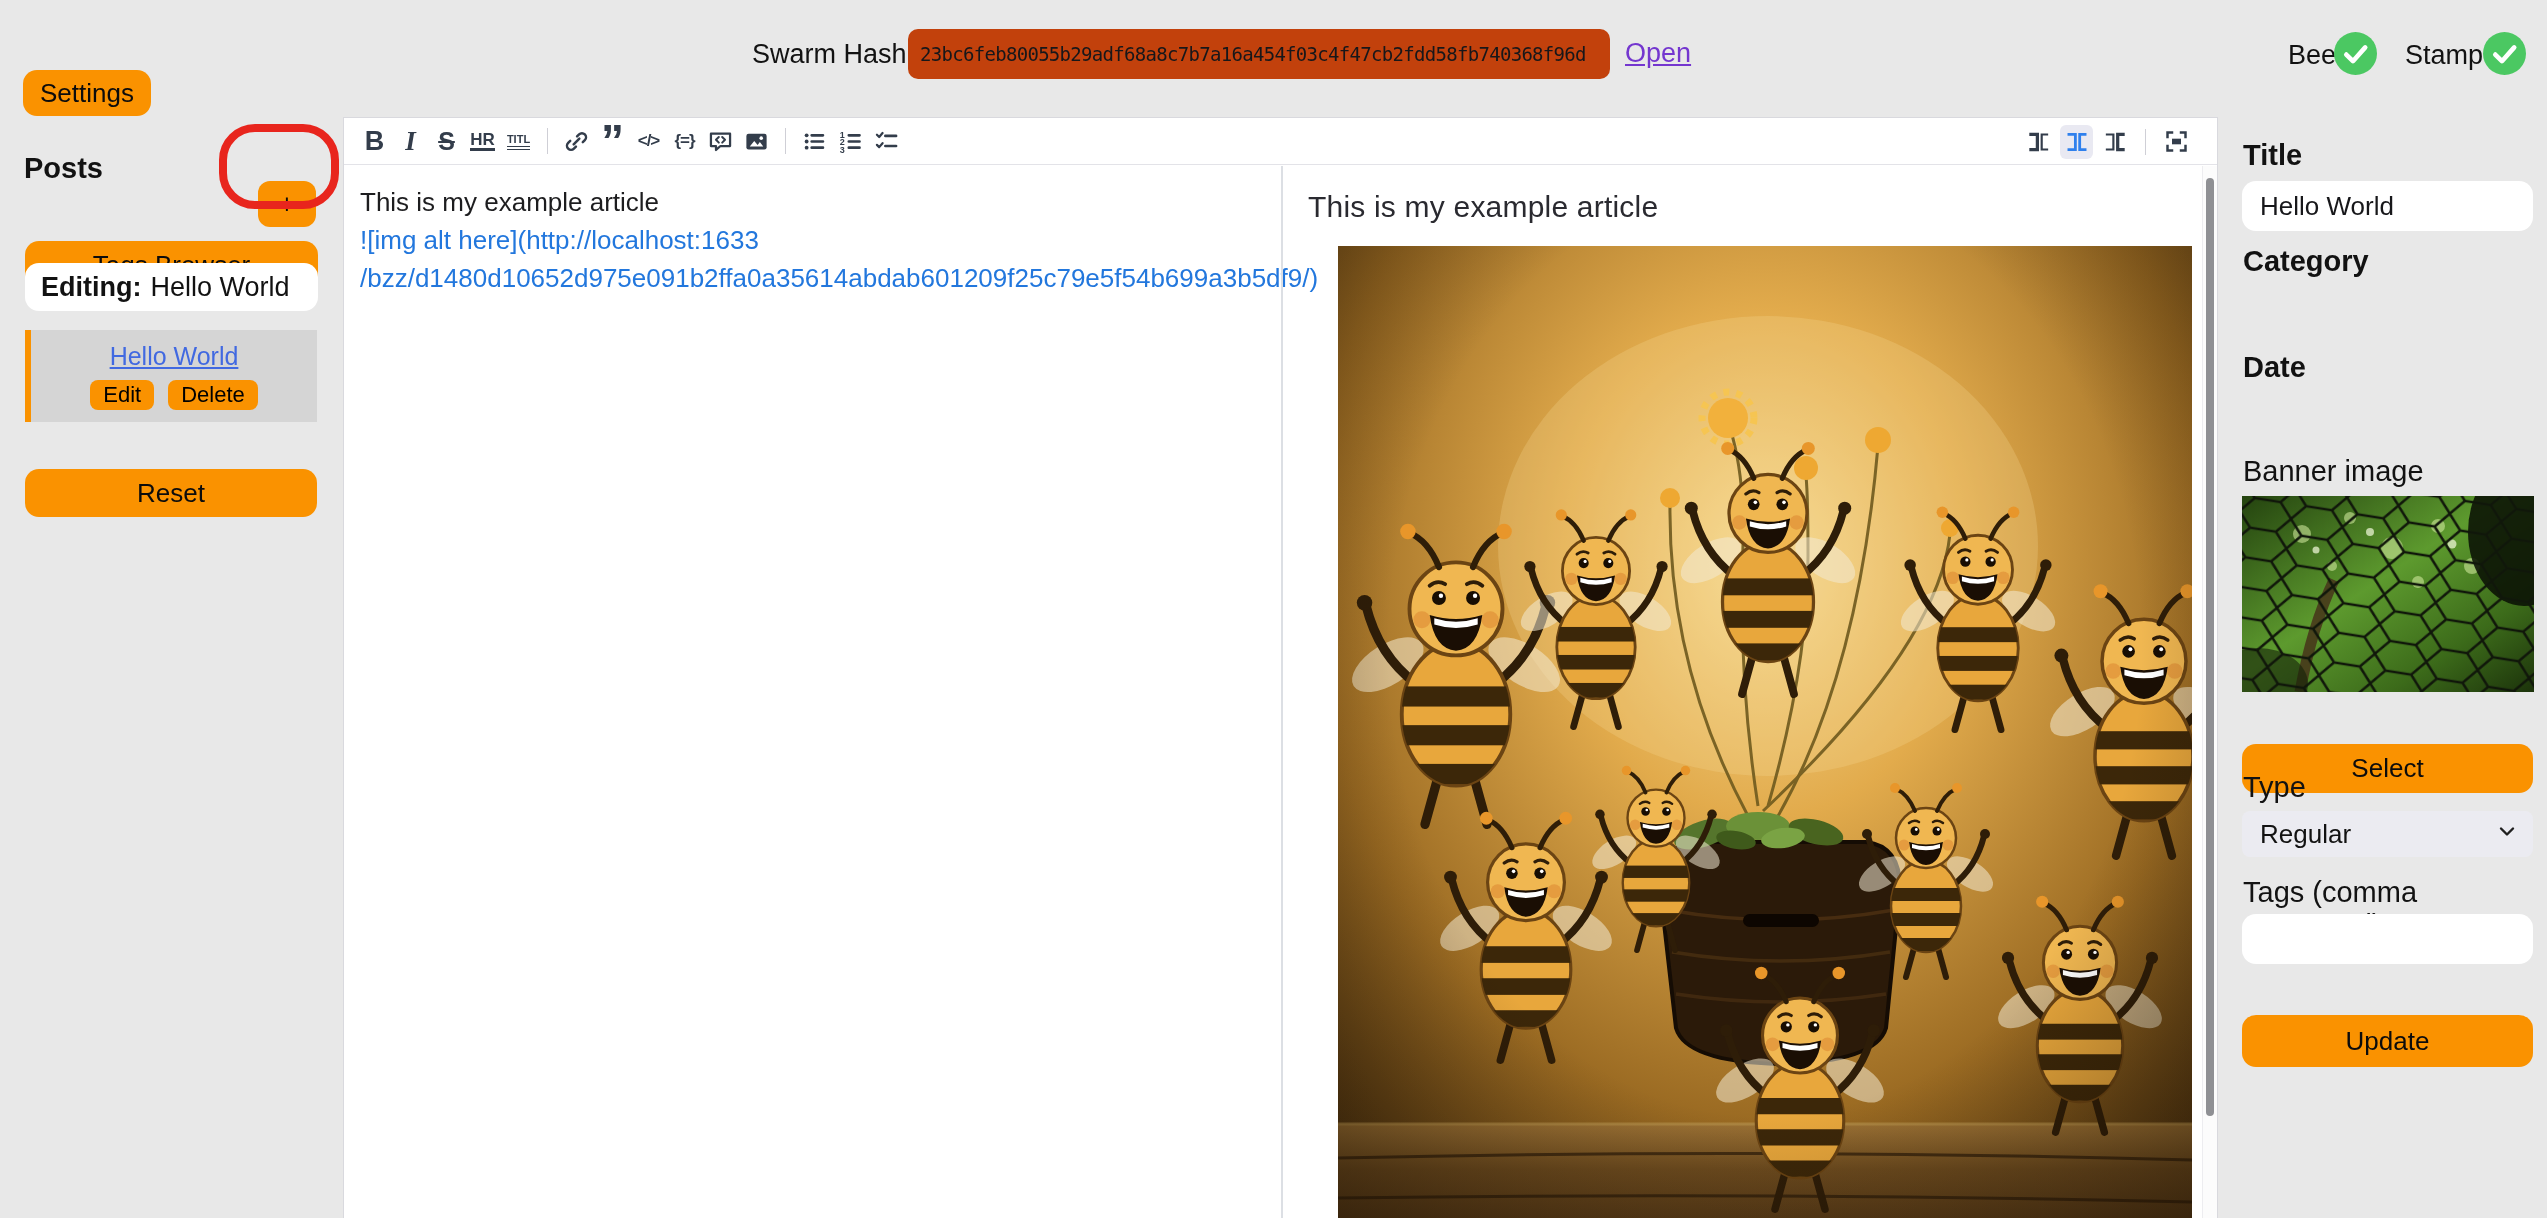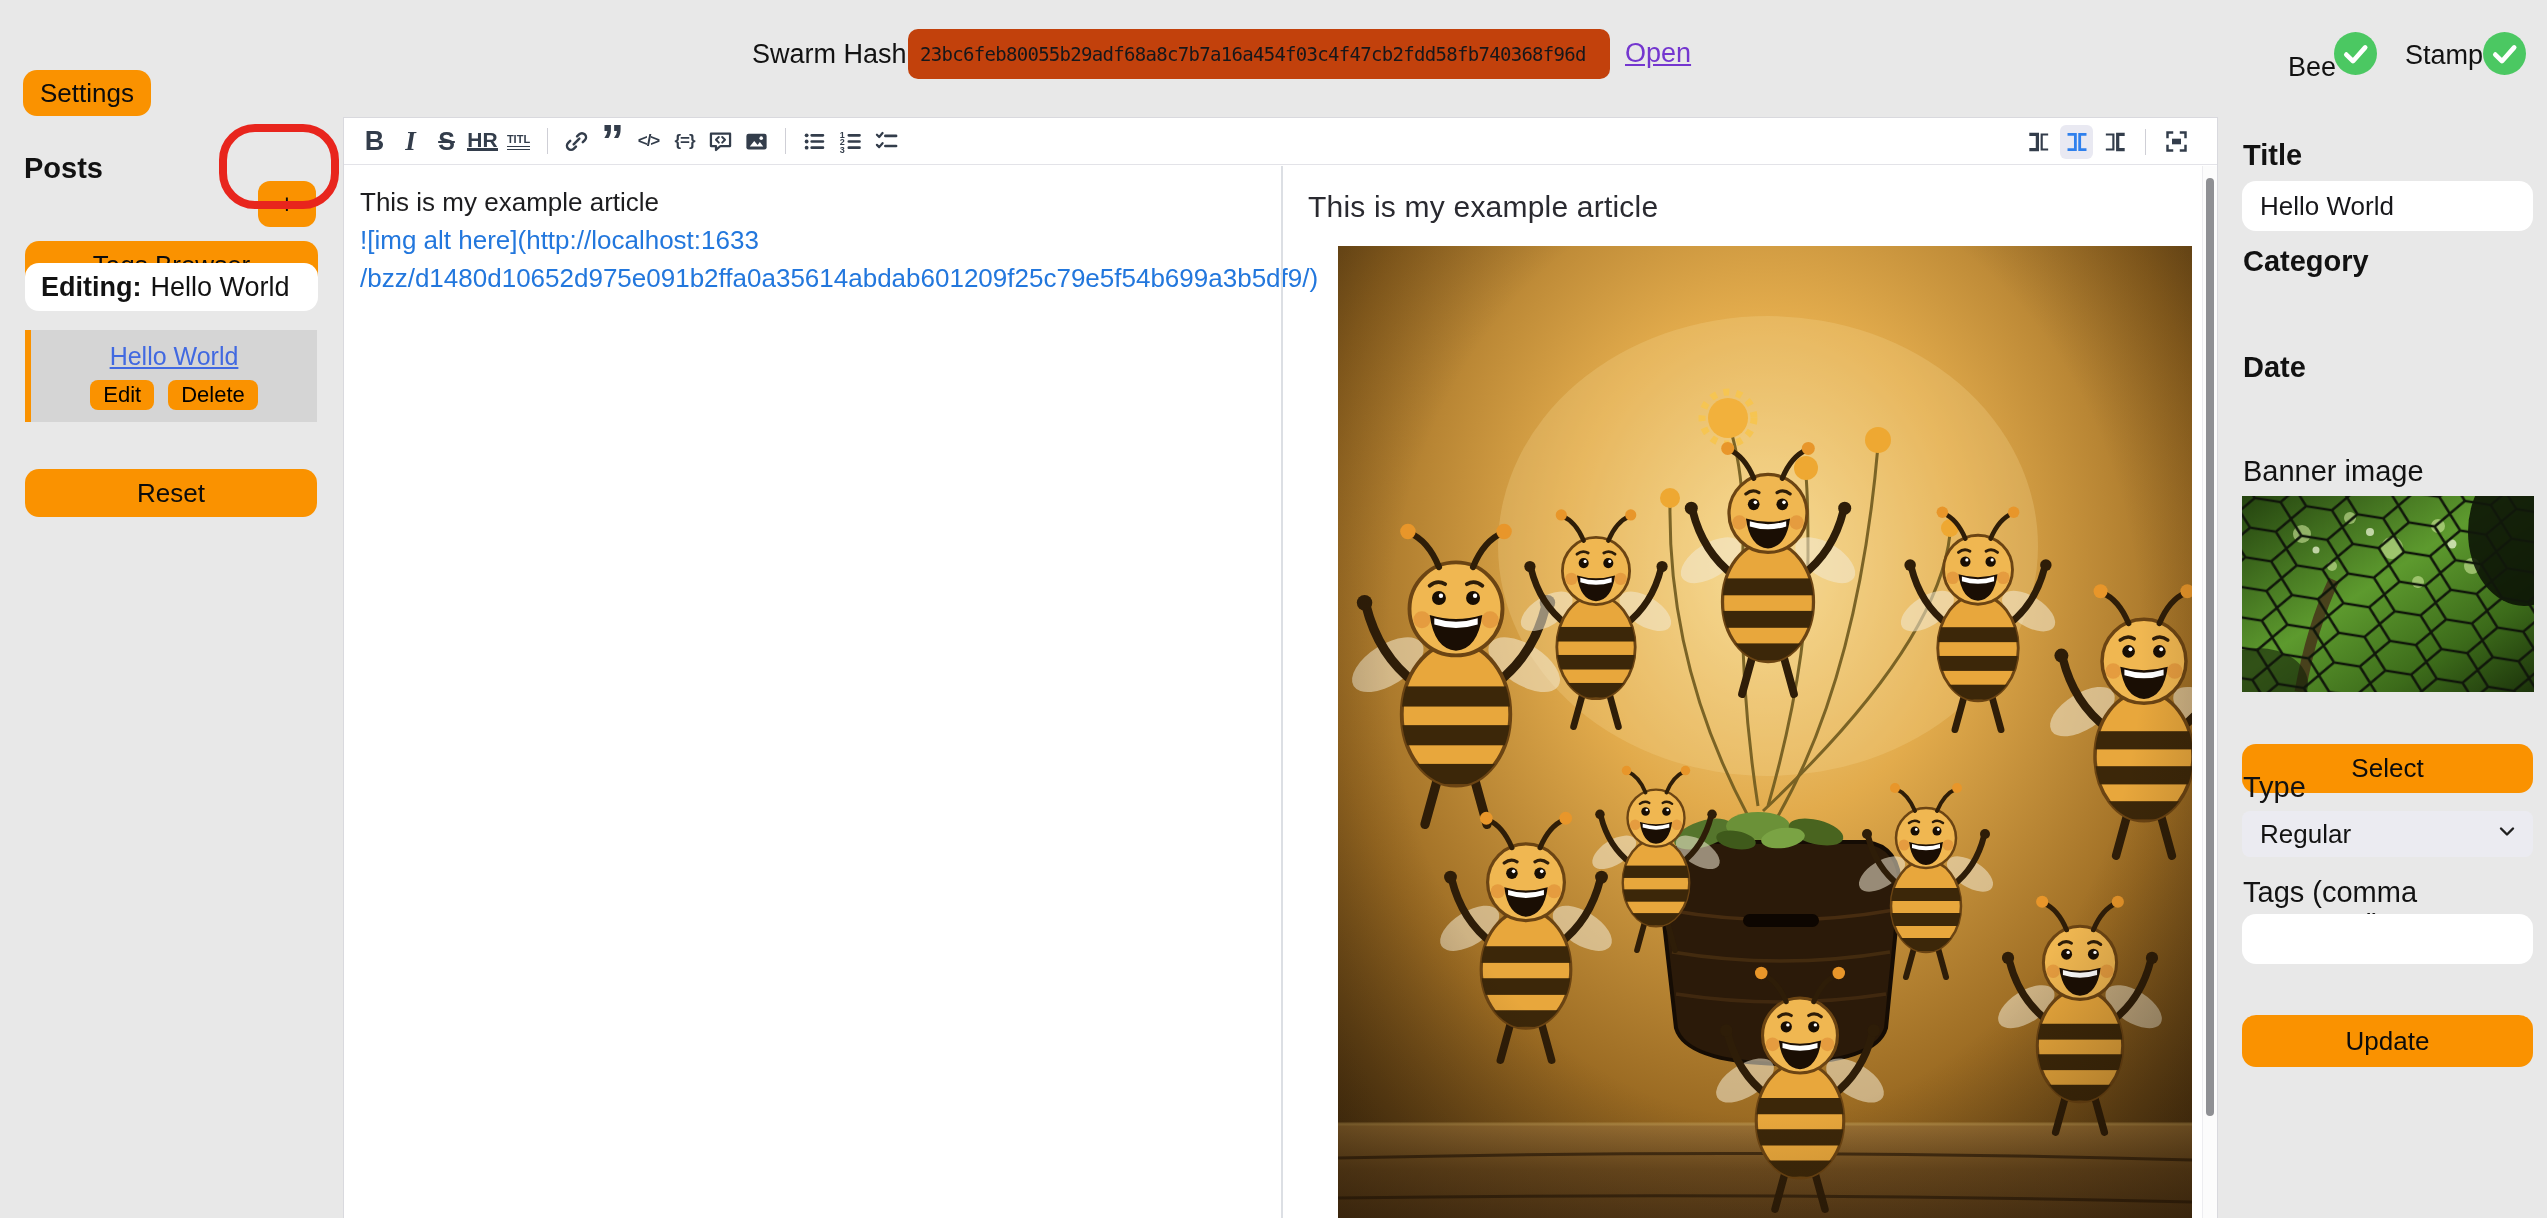--- a/index.html
+++ b/index.html
@@ -13,21 +13,21 @@
   
   .settings-btn { left:23px; top:31px; width:128px; height:46px; }
   .swarm-label { position:absolute; left:752px; top:39px; font-size:27px; }
   .hash-input { position:absolute; left:908px; top:29px; width:702px; height:50px;
                 border:none; border-radius:10px; background:#c2410c; color:#17171a;
                 font-family:"DejaVu Sans Mono",monospace; font-size:19px;
                 letter-spacing:-0.7px; padding:0 12px; overflow:hidden; }
   .open-link { position:absolute; left:1625px; top:38px; font-size:27px;
                color:#7436CF; text-decoration:underline; cursor:pointer; }
   .status-label { position:absolute; top:40px; font-size:27px; }
-  .bee-label { left:2288px;margin-top:12px; } .stamp-label { left:2405px; }
+  .bee-label { left:2288px; } .stamp-label { left:2405px; }
   .check { position:absolute; top:32px; width:43px; height:43px; }
   .bee-check { left:2334px; } .stamp-check { left:2483px; }
 
   
   .posts-heading { position:absolute; left:24px; top:152px; font-size:29px; font-weight:600; }
   .plus-btn { left:258px; top:142px; width:58px; height:46px; border-radius:12px; font-size:27px; }
   .red-ring { position:absolute; left:219px; top:124px; width:120px; height:85px;
               border:8px solid #E8251D; border-radius:36px; pointer-events:none; }
   .asset-btn { left:25px; top:202px; width:293px; height:48px; }
   .editing-box { position:absolute; left:25px; top:263px; width:293px; height:48px;
@@ -51,21 +51,21 @@
   .tbi { height:34px; min-width:33px; display:flex; align-items:center; justify-content:center;
          color:#333d4b; cursor:pointer; border-radius:6px; }
   .tbi svg { display:block; }
   .tb-sep { width:1px; height:26px; background:#cfcfd6; margin:0 9px; }
   .tb-right { position:absolute; right:24px; top:0; height:47px; display:flex;
               align-items:center; gap:5px; }
   .tbi.active { background:#e9e9f2; }
   .g-bold { font-weight:800; font-size:27px; }
   .g-italic { font-style:italic; font-family:"Liberation Serif",serif; font-weight:700; font-size:27px; }
   .g-strike { text-decoration:line-through; font-weight:700; font-size:25px; }
-  .g-hr { font-size:21px; font-weight:800; border-bottom:3px solid #333d4b; line-height:17px; }
+  .g-hr { font-size:17px; font-weight:800; border-bottom:3px solid #333d4b; line-height:17px; }
   .g-titl { font-size:11px; font-weight:800; border-bottom:4px double #333d4b; line-height:13px; }
   .g-code { font-size:17px; font-weight:800; letter-spacing:-1px; }
 
   .editor-pane { position:absolute; left:0; top:48px; width:937px; bottom:0;
                  padding:17px 16px; font-size:26px; line-height:38px; color:#1d1d1f;
                  cursor:text; }
   .md-blue { color:#2277DD; }
   .divider-v { position:absolute; left:937px; top:48px; bottom:0; width:2px; background:#dcdfe4; }
   .preview-pane { position:absolute; left:939px; top:48px; right:16px; bottom:0; overflow:hidden; }
   .preview-heading { margin:24px 0 0 25px; font-size:30px; font-weight:500;

